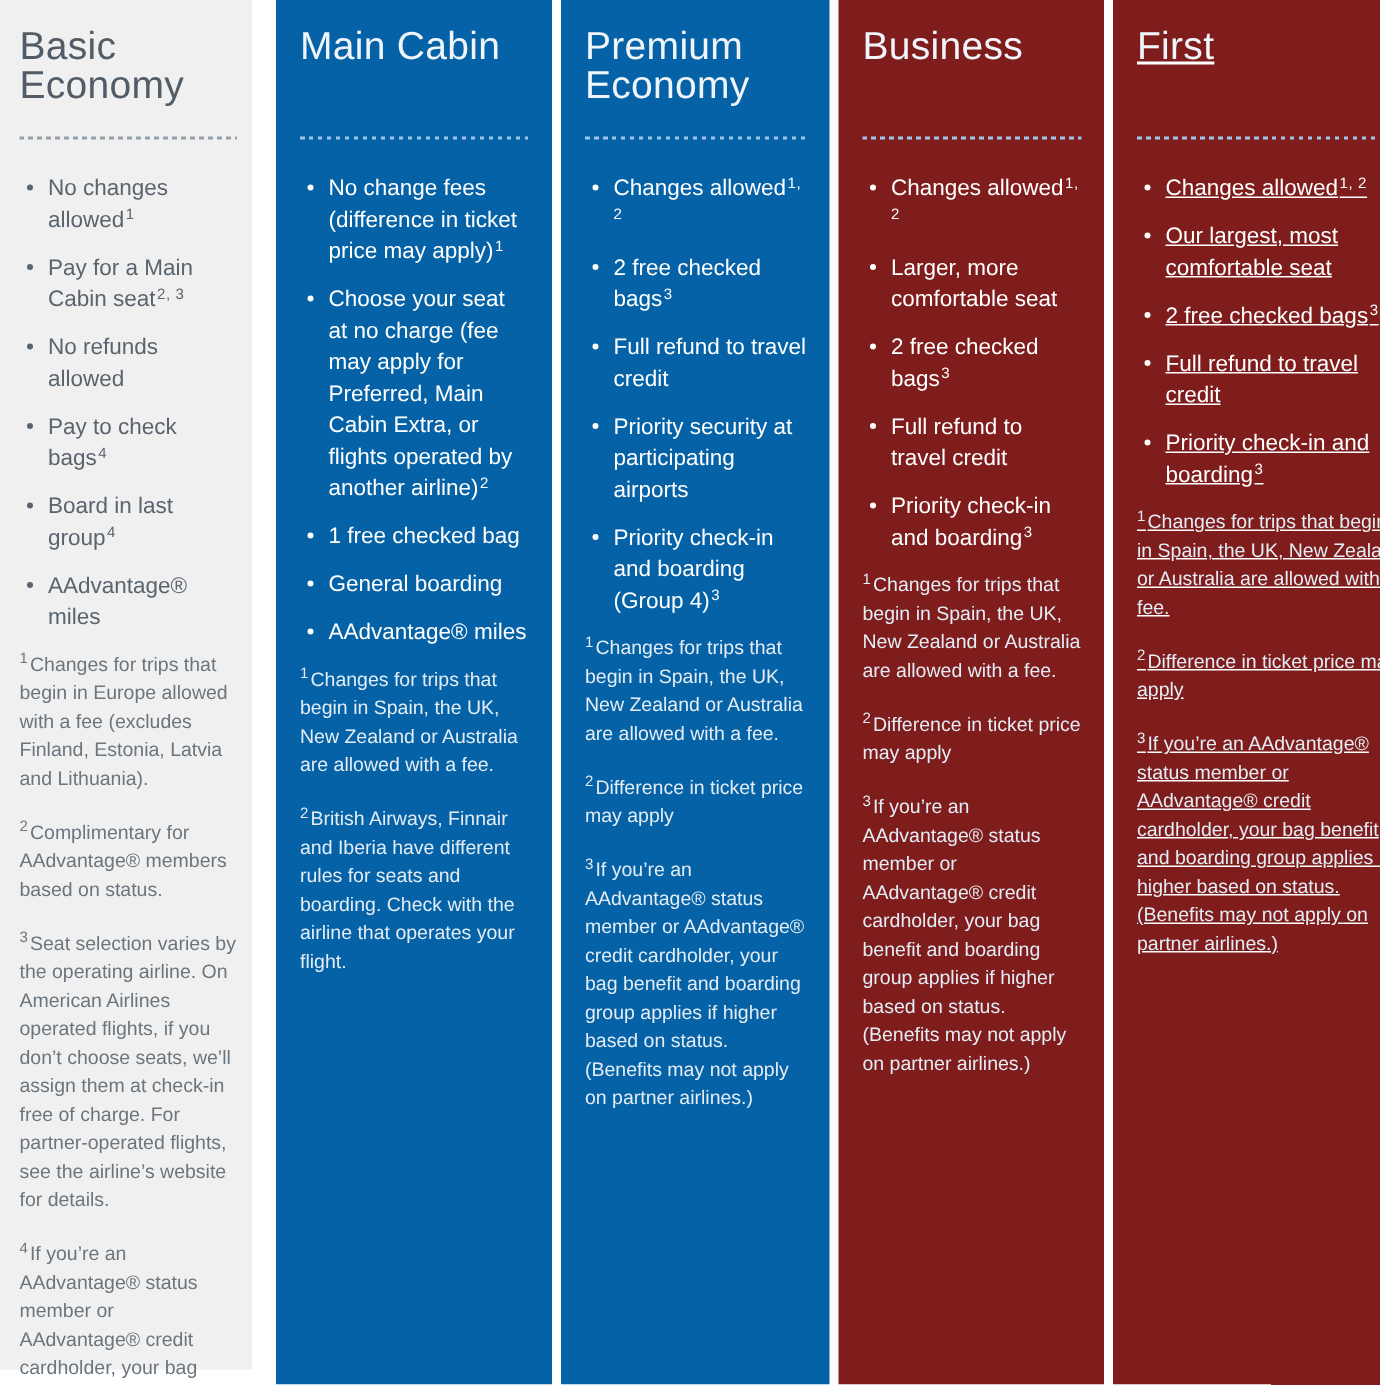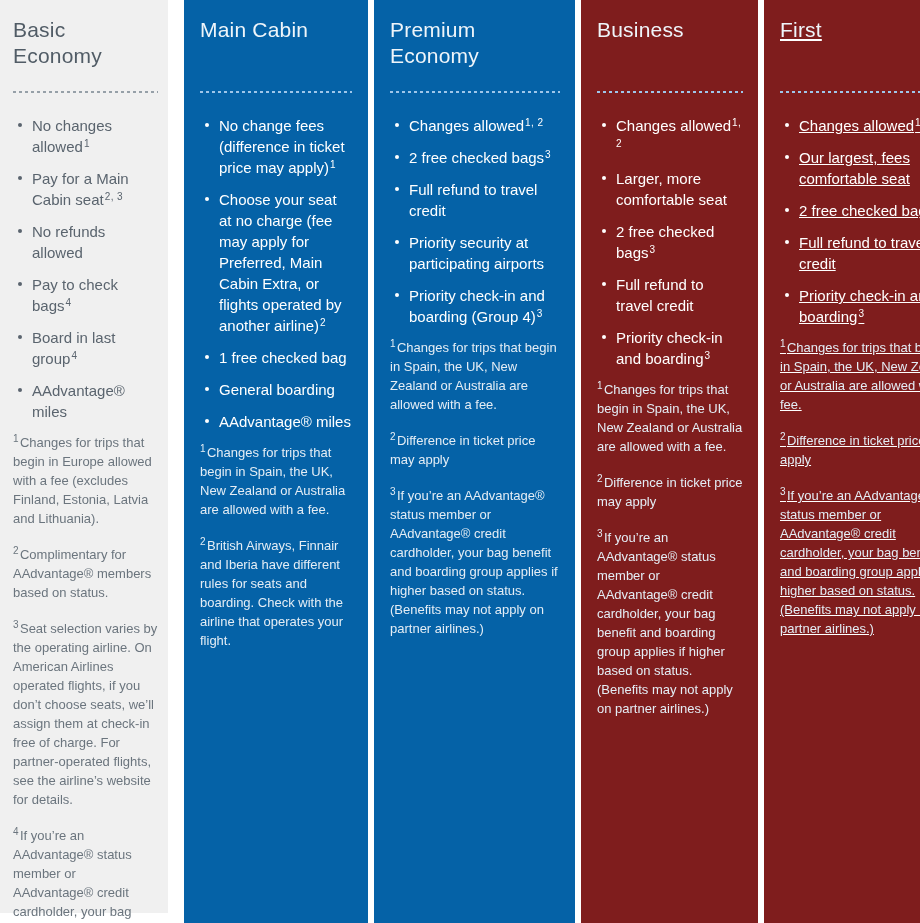--- a/index.html
+++ b/index.html
@@ -6,30 +6,30 @@
   body{
     width:920px;height:923px;background:#ffffff;overflow:hidden;
     font-family:"Liberation Sans","DejaVu Sans",sans-serif;
     -webkit-font-smoothing:antialiased;
   }
   .board{display:flex;align-items:flex-start;width:920px;}
   .column{box-sizing:border-box;flex:none;}
   
   .column:nth-child(1){width:168px;margin-right:16px;height:913px;padding:13px 10px 0 13px;}
   .column:nth-child(2){width:184px;margin-right:6px;height:923px;padding:13px 16px 12px 16px;}
-  .column:nth-child(3){width:201px;margin-right:6px;height:923px;padding:13px 15px 0 16px;}
+  .column:nth-child(3){width:179px;margin-right:6px;height:923px;padding:13px 15px 0 16px;}
   .column:nth-child(4){width:177px;margin-right:6px;height:923px;padding:13px 15px 0 16px;}
   .column:nth-child(5){width:212px;height:923px;padding:13px 17px 0 16px;text-decoration:underline;}
 
   .col-gray{background:#F0F0F0;color:#5A646E;--dash:#96A0A8;}
   .col-blue{background:#0562A7;color:#ffffff;--dash:#9FC6EA;}
   .col-navy{background:#7f1d1d;color:#ffffff;--dash:#9FC6EA;}
 
   .titlebox{height:74px;}
-  .col-title{margin:4px 0 0;font-size:21px;font-weight:400;line-height:26px;letter-spacing:.2px;}
+  .col-title{margin:4px 0 0;font-size:26px;font-weight:400;line-height:26px;letter-spacing:.2px;}
   .col-gray .col-title{color:#515C66;}
   .col-blue .col-title,.col-navy .col-title{color:#EFF5FA;}
 
   .dash{height:2px;margin-bottom:14px;
     background:repeating-linear-gradient(90deg,var(--dash) 0 3px,transparent 3px 6px);}
 
   .benefits{list-style:none;margin:0;padding:8px 0 0 0;font-size:15px;line-height:21px;}
   .benefits li{display:flex;margin-bottom:11px;}
   .dot{flex:none;width:4px;height:4px;border-radius:50%;background:currentColor;margin:8px 10px 0 5px;}
   .col-gray .btext{color:#5A646E;}
@@ -188,21 +188,21 @@
         <h2 class="col-title">First</h2>
       </div>
       <div class="dash"></div>
       <ul class="benefits">
         <li>
           <span class="dot"></span>
           <span class="btext"><span>Changes allowed</span><sup class="sup">1, 2</sup></span>
         </li>
         <li>
           <span class="dot"></span>
-          <span class="btext"><span>Our largest, fees comfortable seat</span></span>
+          <span class="btext"><span>Our largest, most comfortable seat</span></span>
         </li>
         <li>
           <span class="dot"></span>
           <span class="btext"><span>2 free checked bags</span><sup class="sup">3</sup></span>
         </li>
         <li>
           <span class="dot"></span>
           <span class="btext"><span>Full refund to travel credit</span></span>
         </li>
         <li>

